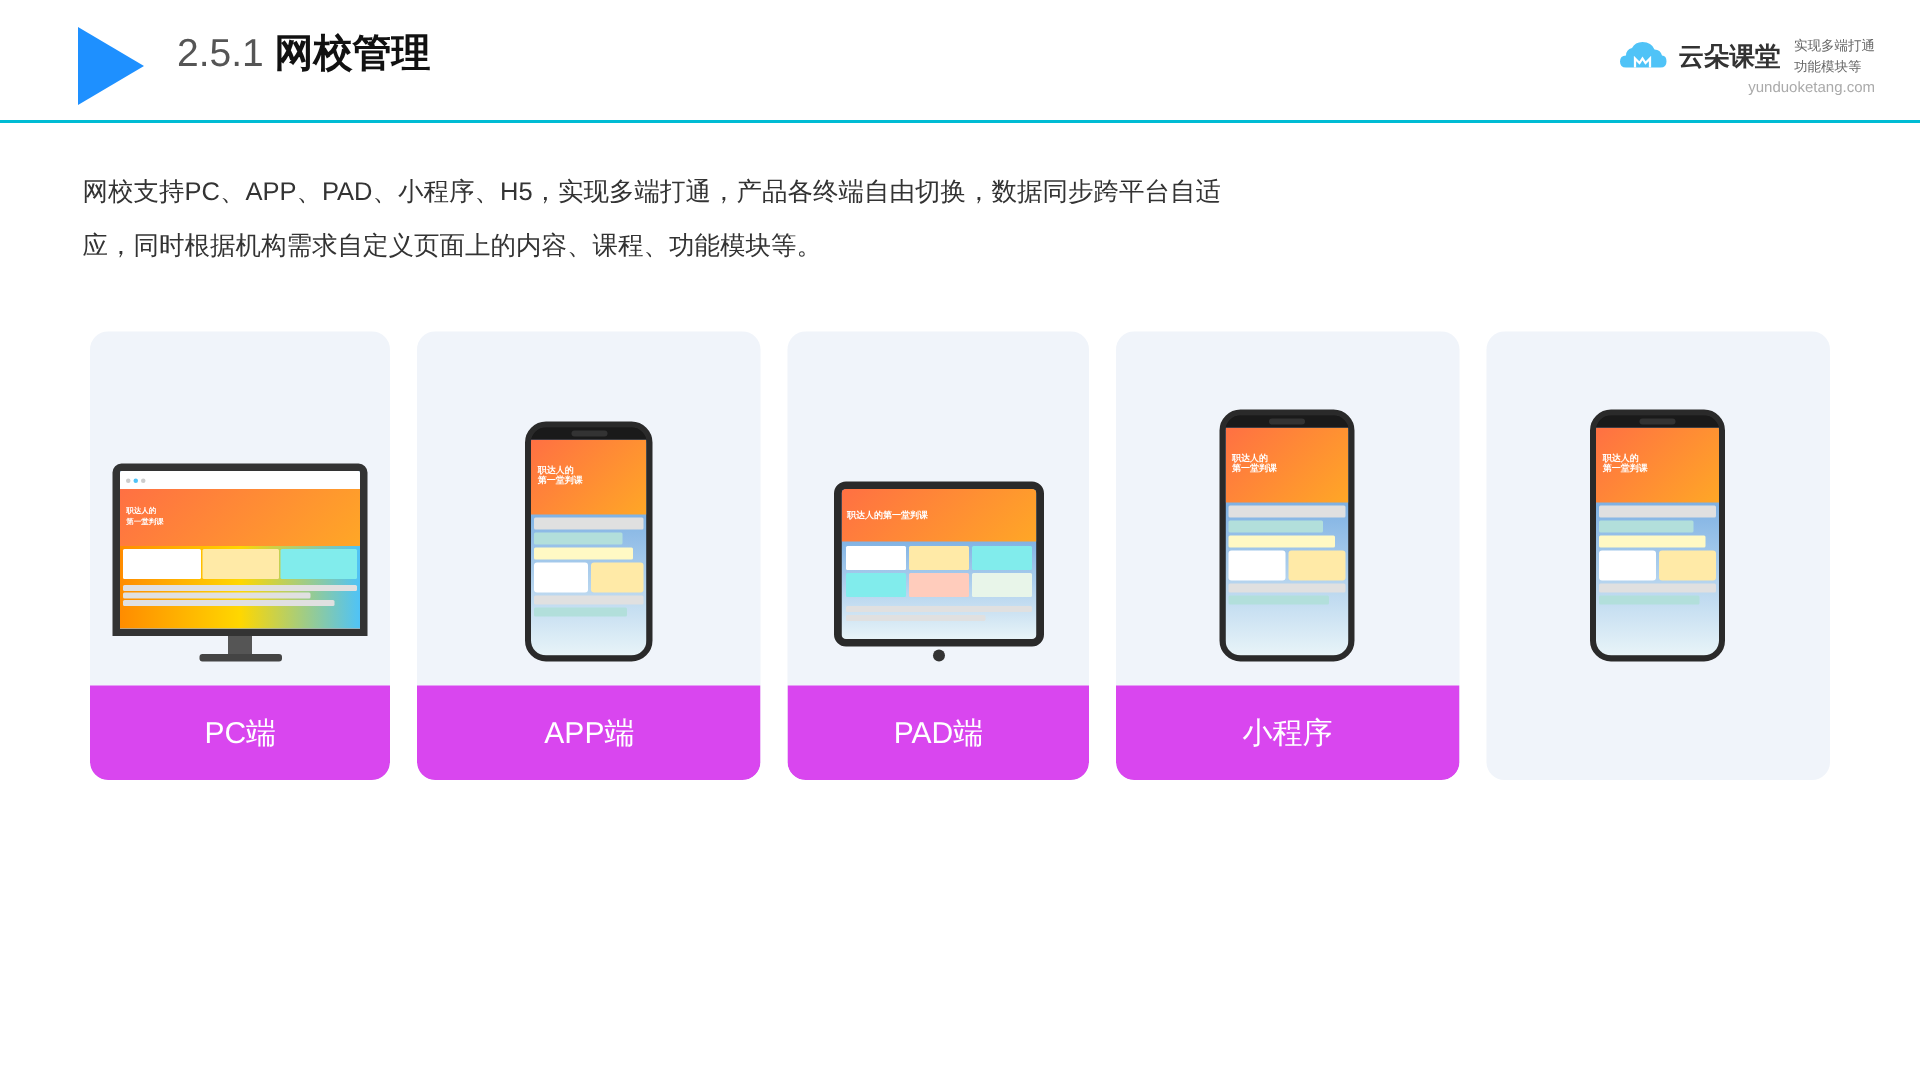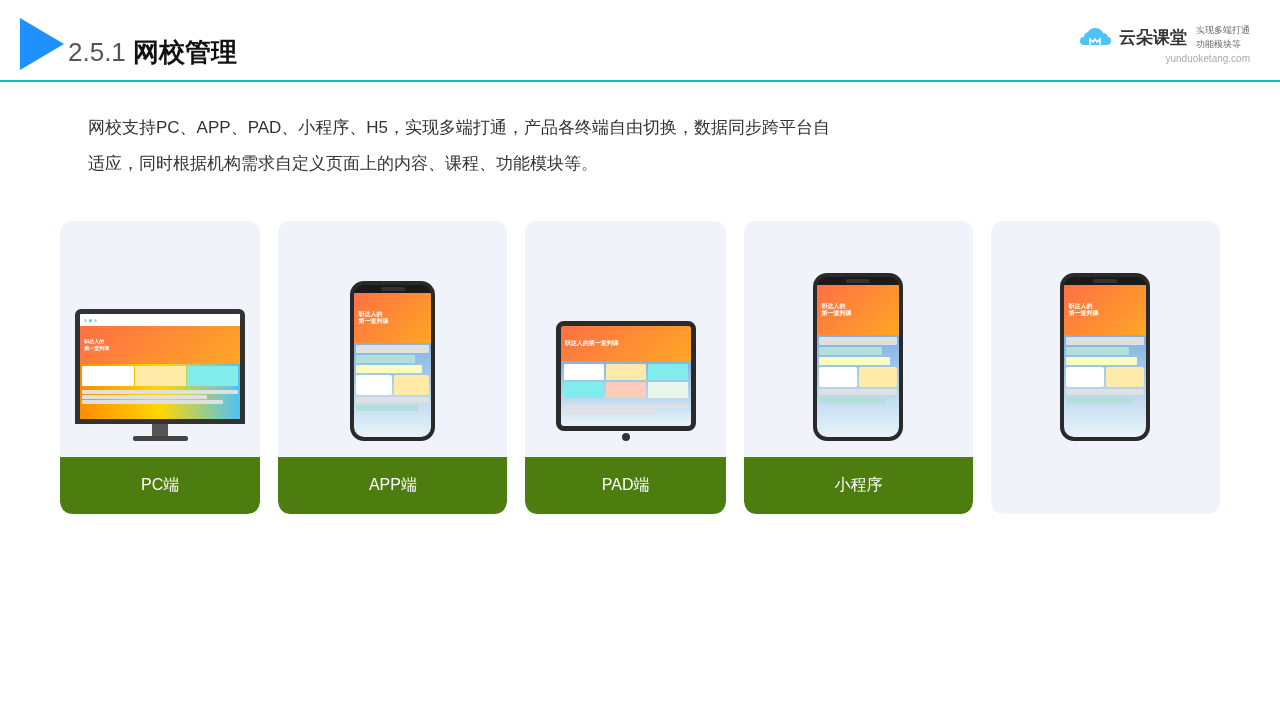--- a/index.html
+++ b/index.html
@@ -15,27 +15,28 @@
     
     .header {
       display: flex;
       align-items: center;
       justify-content: space-between;
       padding: 18px 30px 10px 20px;
       border-bottom: 2px solid #00bcd4;
     }
     .header-left {
       display: flex;
-      align-items: flex-end;
-      gap: 4px;
+      align-items: flex-start;
+      gap: 22px;
+      margin-left: 32px;
     }
 
     
     .description {
-      padding: 28px 60px 10px 88px;
+      padding: 28px 60px 10px 55px;
       font-size: 17px;
       color: #333;
       line-height: 2;
       max-width: 900px;
     }
 
     
     .cards-container {
       display: flex;
       gap: 18px;
@@ -61,24 +62,24 @@
       display: flex;
       align-items: flex-end;
       justify-content: center;
       position: relative;
     }
 
     .card-label {
       width: calc(100% + 20px);
       margin-left: -10px;
       margin-right: -10px;
-      background: #4d7c0f;
+      background: #d946ef;
       color: #fff;
       text-align: center;
-      font-size: 16px;
+      font-size: 20px;
       padding: 18px 0;
       border-radius: 0 0 12px 12px;
       margin-top: 16px;
       font-weight: 500;
     }
 
     
     .pc-monitor {
       position: relative;
       display: flex;

